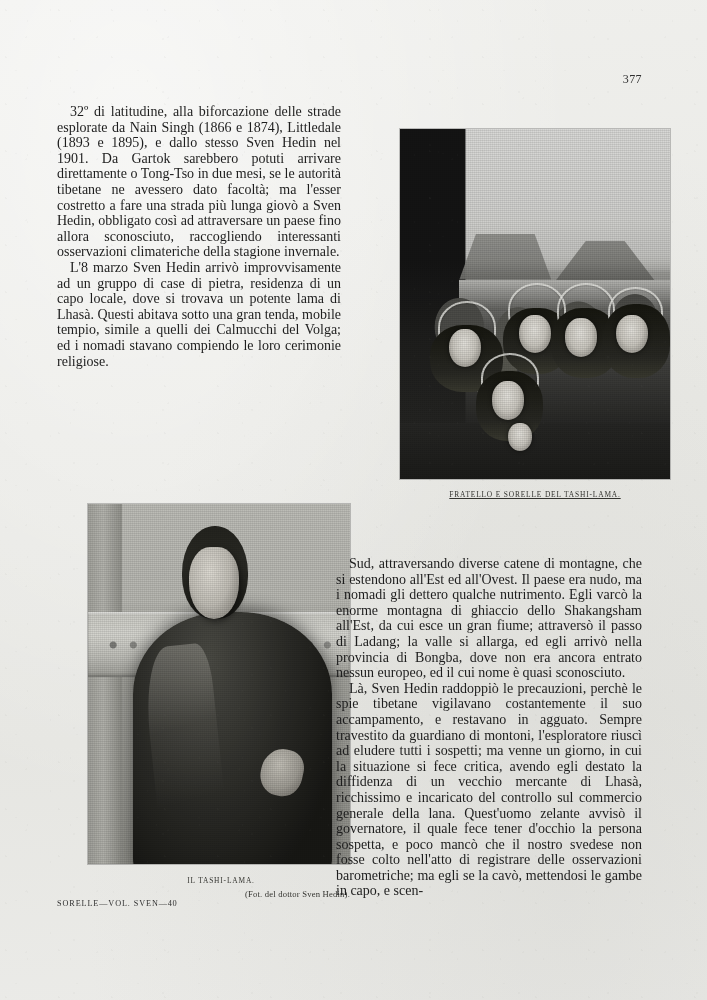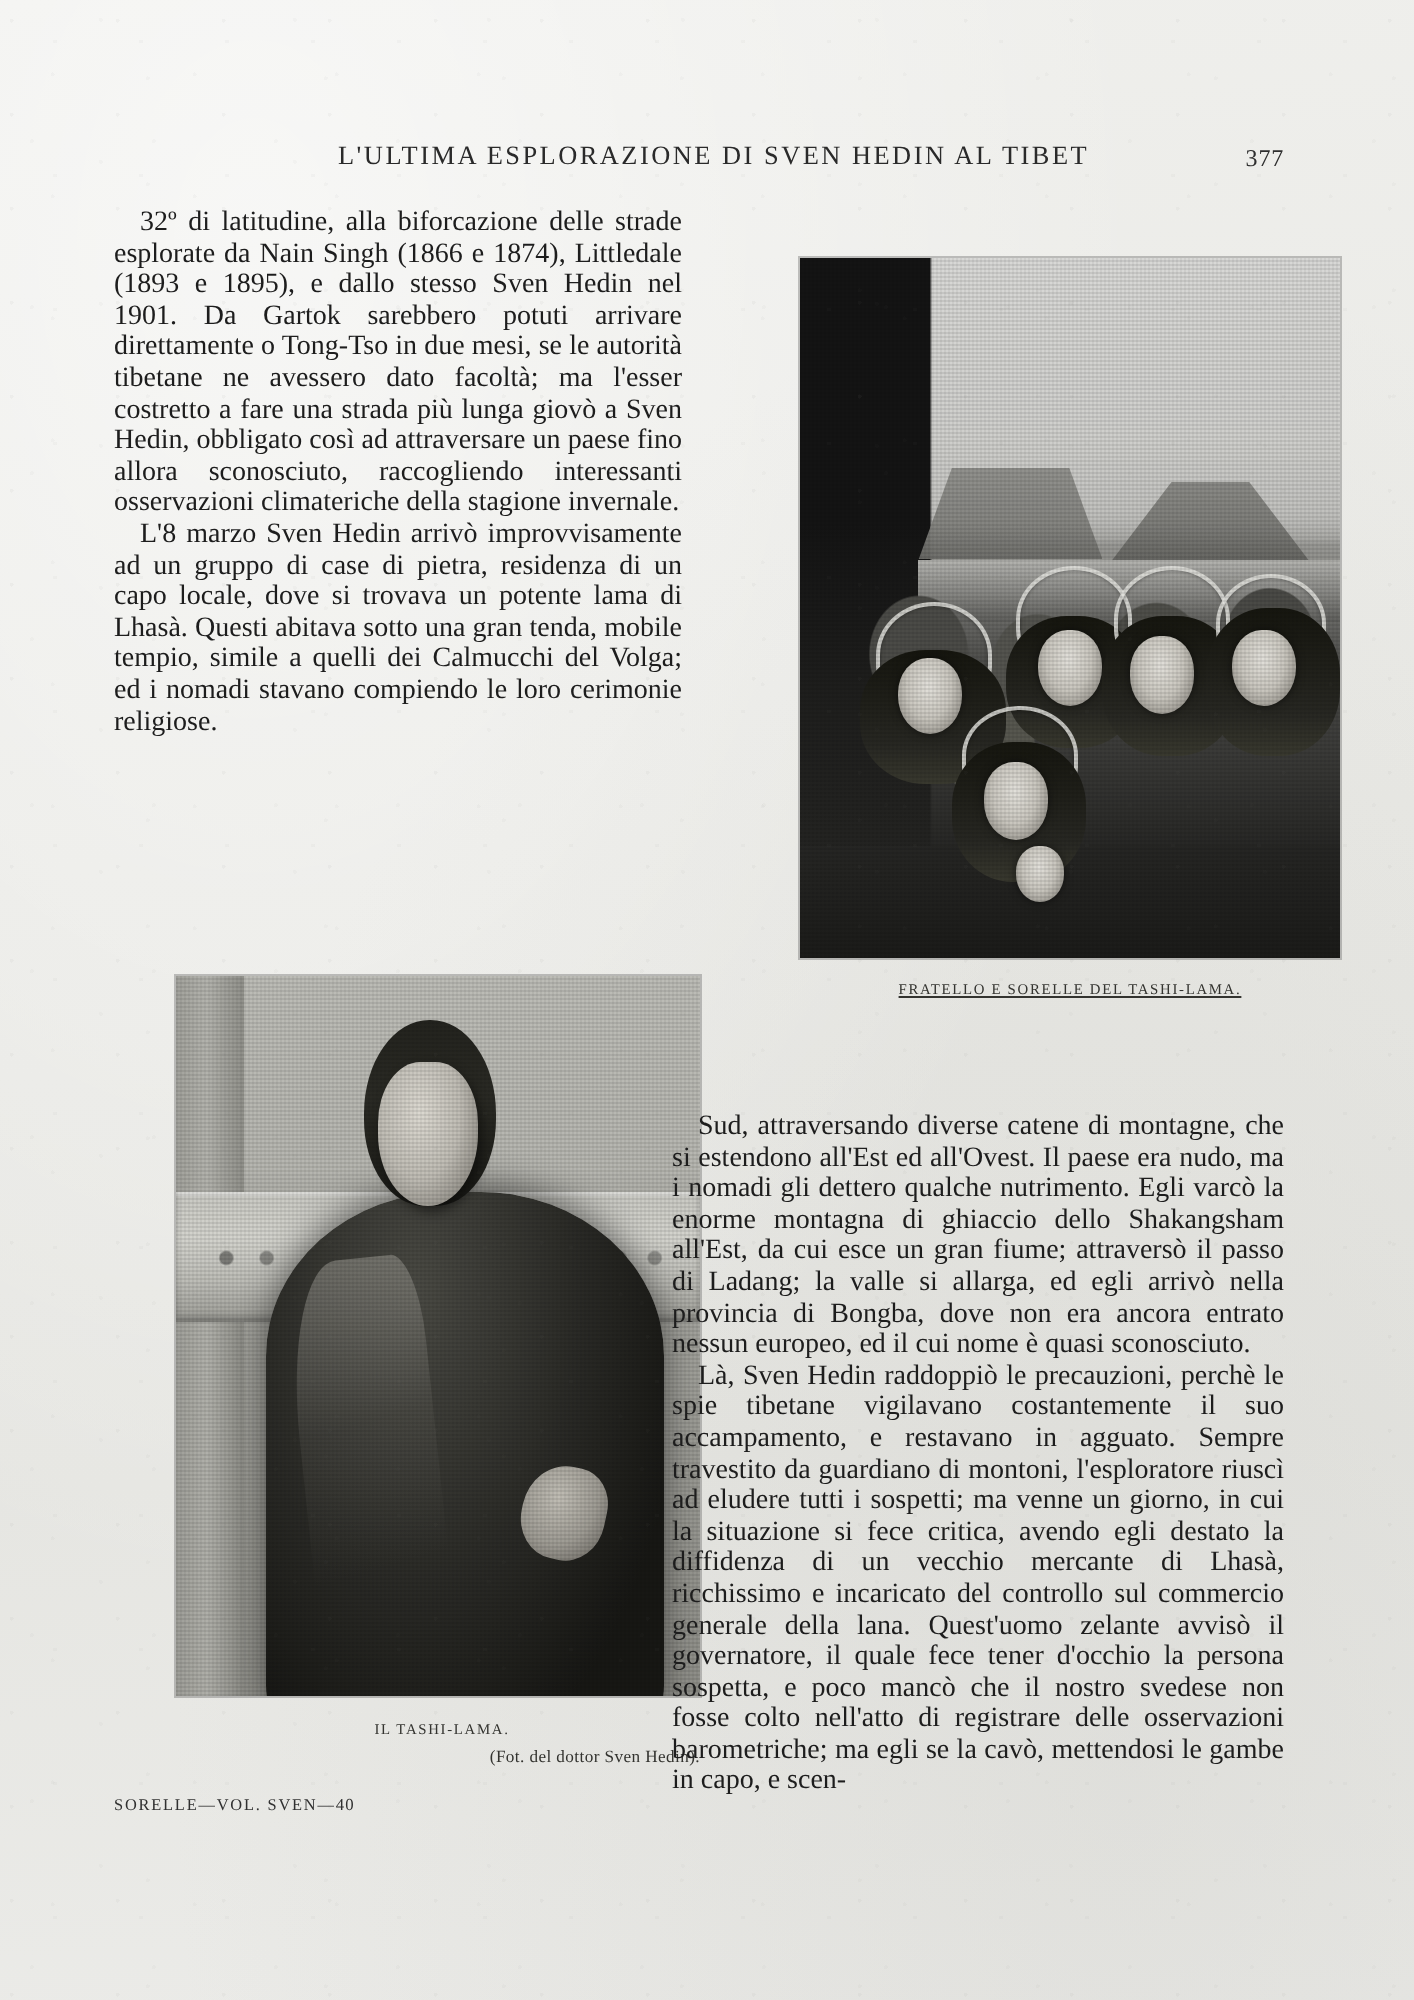--- a/index.html
+++ b/index.html
@@ -93,21 +93,21 @@
     color: #33332f;
     margin-top: 3px;
   }
 
   
   #fig-group { left: 360px; top: 113px; width: 270px; }
   #fig-group .plate { width: 270px; height: 350px; }
   #fig-group .cap { margin-top: 11px; text-decoration: underline; }
 
   
-  #fig-lama { left: 48px; top: 472px; width: 262px; }
+  #fig-lama { left: 48px; top: 488px; width: 262px; }
   #fig-lama .plate { width: 262px; height: 360px; }
   #fig-lama .cap { margin-top: 12px; margin-left: 4px; }
   #fig-lama .cap-sub { margin-top: 4px; margin-left: 52px; }
 
   
   .halftone::after {
     content: "";
     position: absolute; inset: 0;
     pointer-events: none;
     background-image:
@@ -249,21 +249,20 @@
   }
   .colophon .sc { font-size: 8.2px; letter-spacing: .9px; }
   .colophon .num { font-size: 8.4px; }
 </style>
 </head>
 <body>
 
 <div class="page">
 
   <div class="runhead">
-    <div class="runhead-title">L'ULTIMA ESPLORAZIONE DI SVEN HEDIN AL TIBET</div>
     <div class="runhead-folio">377</div>
   </div>
 
   <div class="col col-left-top">
     <p>32º di latitudine, alla biforcazione delle strade esplorate da Nain Singh (1866 e 1874), Littledale (1893 e 1895), e dallo stesso Sven Hedin nel 1901. Da Gartok sarebbero potuti arrivare direttamente o Tong-Tso in due mesi, se le autorità tibetane ne avessero dato facoltà; ma l'esser costretto a fare una strada più lunga giovò a Sven Hedin, obbligato così ad attraversare un paese fino allora sconosciuto, raccogliendo interessanti osservazioni climateriche della stagione invernale.</p>
     <p>L'8 marzo Sven Hedin arrivò improvvisamente ad un gruppo di case di pietra, residenza di un capo locale, dove si trovava un potente lama di Lhasà. Questi abitava sotto una gran tenda, mobile tempio, simile a quelli dei Calmucchi del Volga; ed i nomadi stavano compiendo le loro cerimonie religiose.</p>
   </div>
 
   <figure class="fig" id="fig-group">
     <div class="plate halftone">

